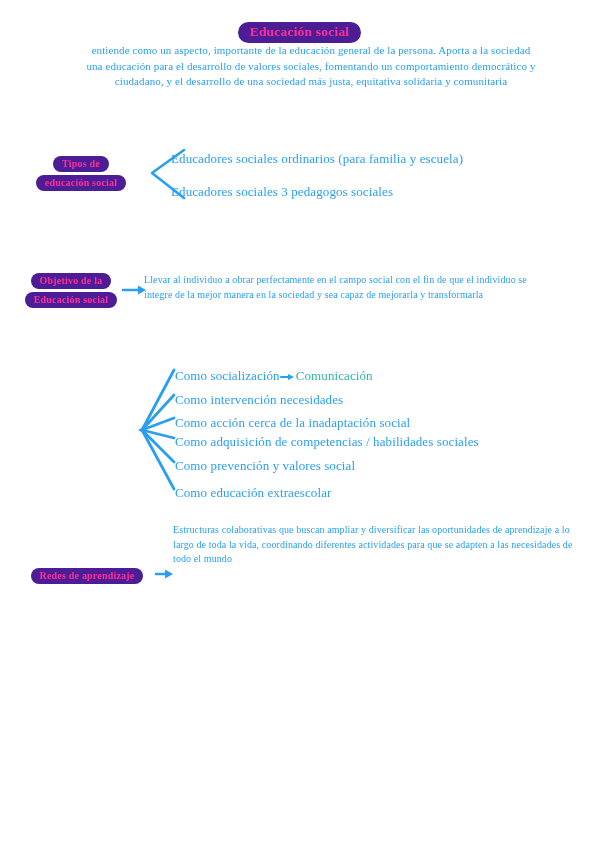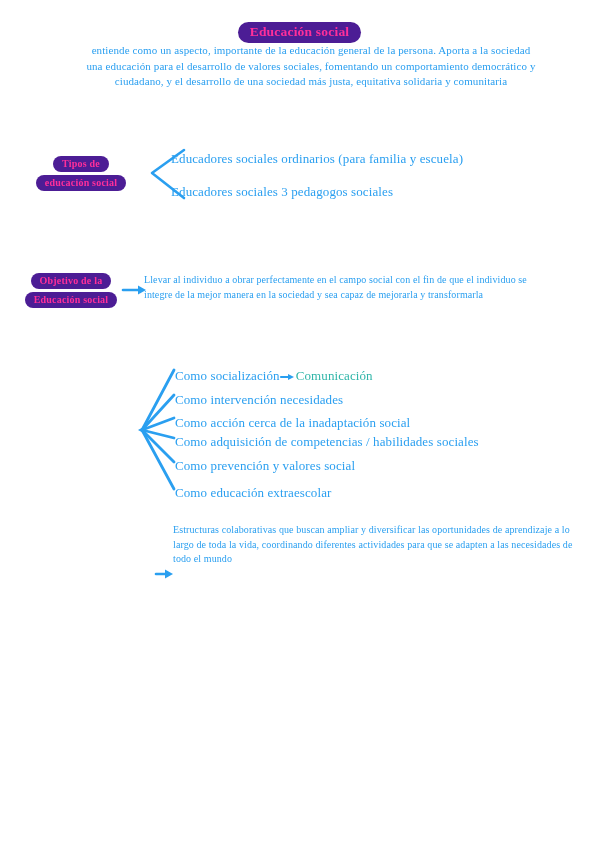--- a/index.html
+++ b/index.html
@@ -198,20 +198,23 @@
         <line x1="0" y1="5" x2="8" y2="5" stroke="#2a9ff0" stroke-width="2.2" stroke-linecap="round"></line>
         <polygon points="13,5 7,2 7,8" fill="#2a9ff0"></polygon>
       </svg><span class="green-text">Comunicación</span>
   </div>
   <div id="persp-item-1" class="branch-text blue-text">Como intervención necesidades</div>
   <div id="persp-item-3" class="branch-text blue-text">Como adquisición de competencias / habilidades sociales</div>
   <div id="persp-item-2" class="branch-text blue-text">Como acción cerca de la inadaptación social</div>
   <div id="persp-item-4" class="branch-text blue-text">Como prevención y valores social</div>
   <div id="persp-item-5" class="branch-text blue-text">Como educación extraescolar</div>
 
+  <div id="sec-redes-node" class="node-left">
+    <span class="pink-node">Redes de aprendizaje</span>
+  </div>
 
   <svg class="row" style="left:155px; top:566px;" width="20" height="16">
     <line x1="1" y1="8" x2="12" y2="8" stroke="#2a9ff0" stroke-width="2.6" stroke-linecap="round"></line>
     <polygon points="18,8 10,3.6 10,12.4" fill="#2a9ff0"></polygon>
   </svg>
 
   <div id="redes-body" class="body-text blue-text">Estructuras colaborativas que buscan ampliar y diversificar las oportunidades de aprendizaje a lo largo de toda la vida, coordinando diferentes actividades para que se adapten a las necesidades de todo el mundo</div>
 
 </div>
 

